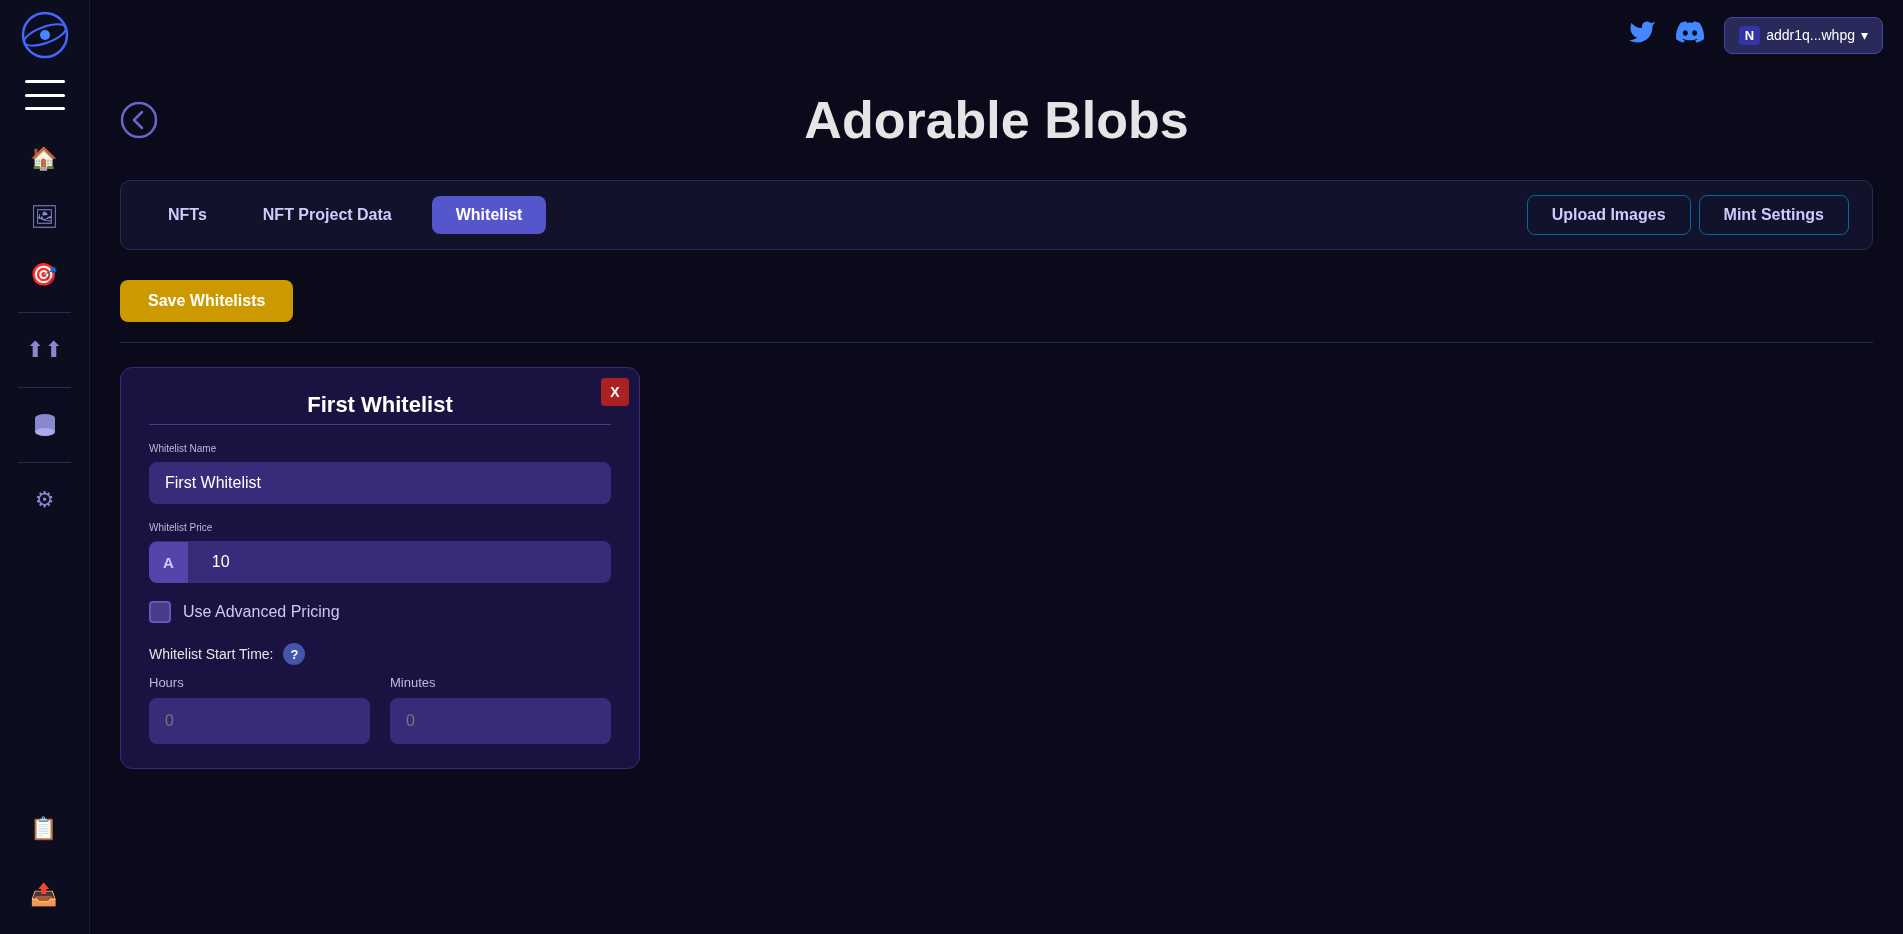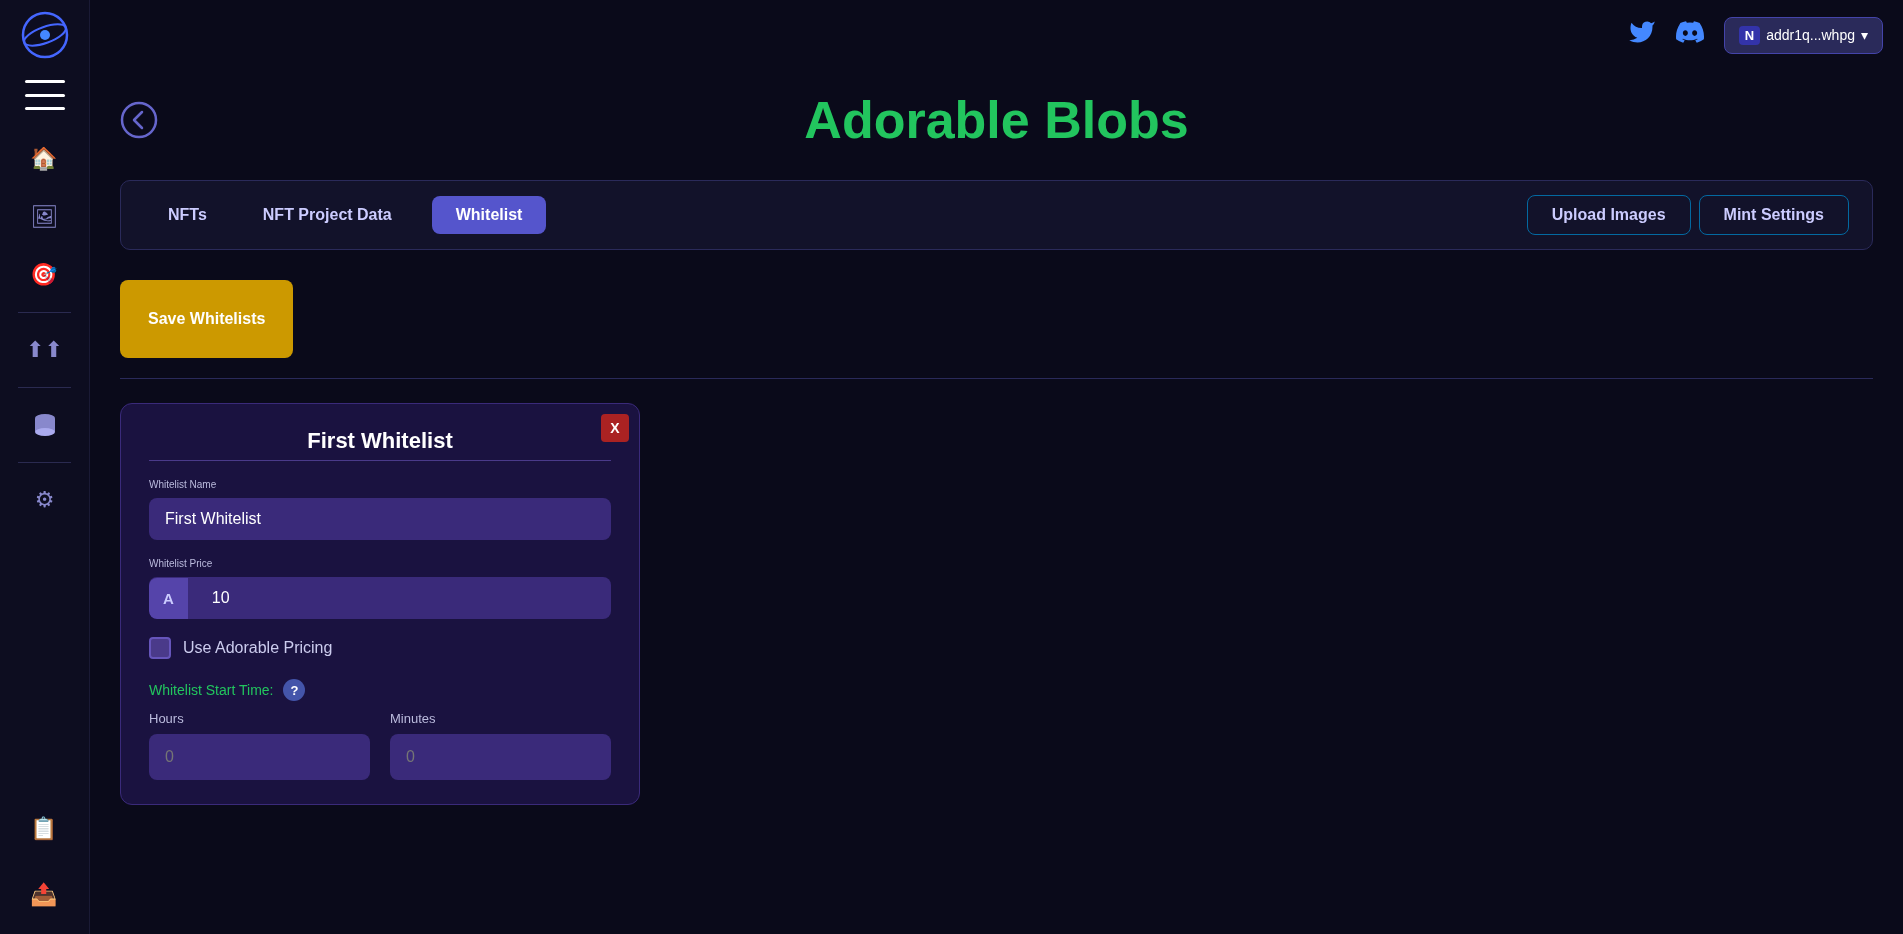--- a/index.html
+++ b/index.html
@@ -144,21 +144,21 @@
       border: none;
       cursor: pointer;
       color: #7777cc;
       font-size: 32px;
       display: flex;
       align-items: center;
     }
     .page-title {
       font-size: 52px;
       font-weight: 800;
-      color: #22c55e;
+      color: #e5e5e5;
       text-align: left;
     }
 
     
     .tabs-bar {
       background: #12122a;
       border: 1px solid #2a2a5a;
       border-radius: 10px;
       padding: 14px 23px;
       display: flex;
@@ -210,21 +210,21 @@
       padding: 14px 28px;
       font-size: 16px;
       font-weight: 700;
       cursor: pointer;
     }
     .save-whitelists-btn {
       background: #cc9900;
       color: #ffffff;
       border: none;
       border-radius: 8px;
-      padding: 30px 28px;
+      padding: 12px 28px;
       font-size: 16px;
       font-weight: 700;
       cursor: pointer;
     }
     .divider-line {
       width: 100%;
       height: 1px;
       background: #2a2a5a;
       margin-bottom: 24px;
     }
@@ -332,21 +332,21 @@
       font-weight: 500;
     }
     .start-time-row {
       display: flex;
       align-items: center;
       gap: 10px;
       margin-bottom: 10px;
     }
     .start-time-label {
       font-size: 14px;
-      color: #22c55e;
+      color: #e5e5e5;
       font-weight: 500;
     }
     .help-circle {
       width: 22px;
       height: 22px;
       background: #4455aa;
       border-radius: 50%;
       display: flex;
       align-items: center;
       justify-content: center;
@@ -493,21 +493,21 @@
       
       <div class="form-label">Whitelist Price</div>
       <div class="price-input-row">
         <div class="price-input-prefix">A</div>
         <input class="price-input-field" type="text" value="10" placeholder="10" style="">
       </div>
 
       
       <div class="checkbox-row">
         <div class="checkbox-custom"></div>
-        <span class="checkbox-label">Use Adorable Pricing</span>
+        <span class="checkbox-label">Use Advanced Pricing</span>
       </div>
 
       
       <div class="start-time-row">
         <span class="start-time-label">Whitelist Start Time:</span>
         <div class="help-circle">?</div>
       </div>
 
       <div class="time-fields-row">
         <div class="time-field-group">

